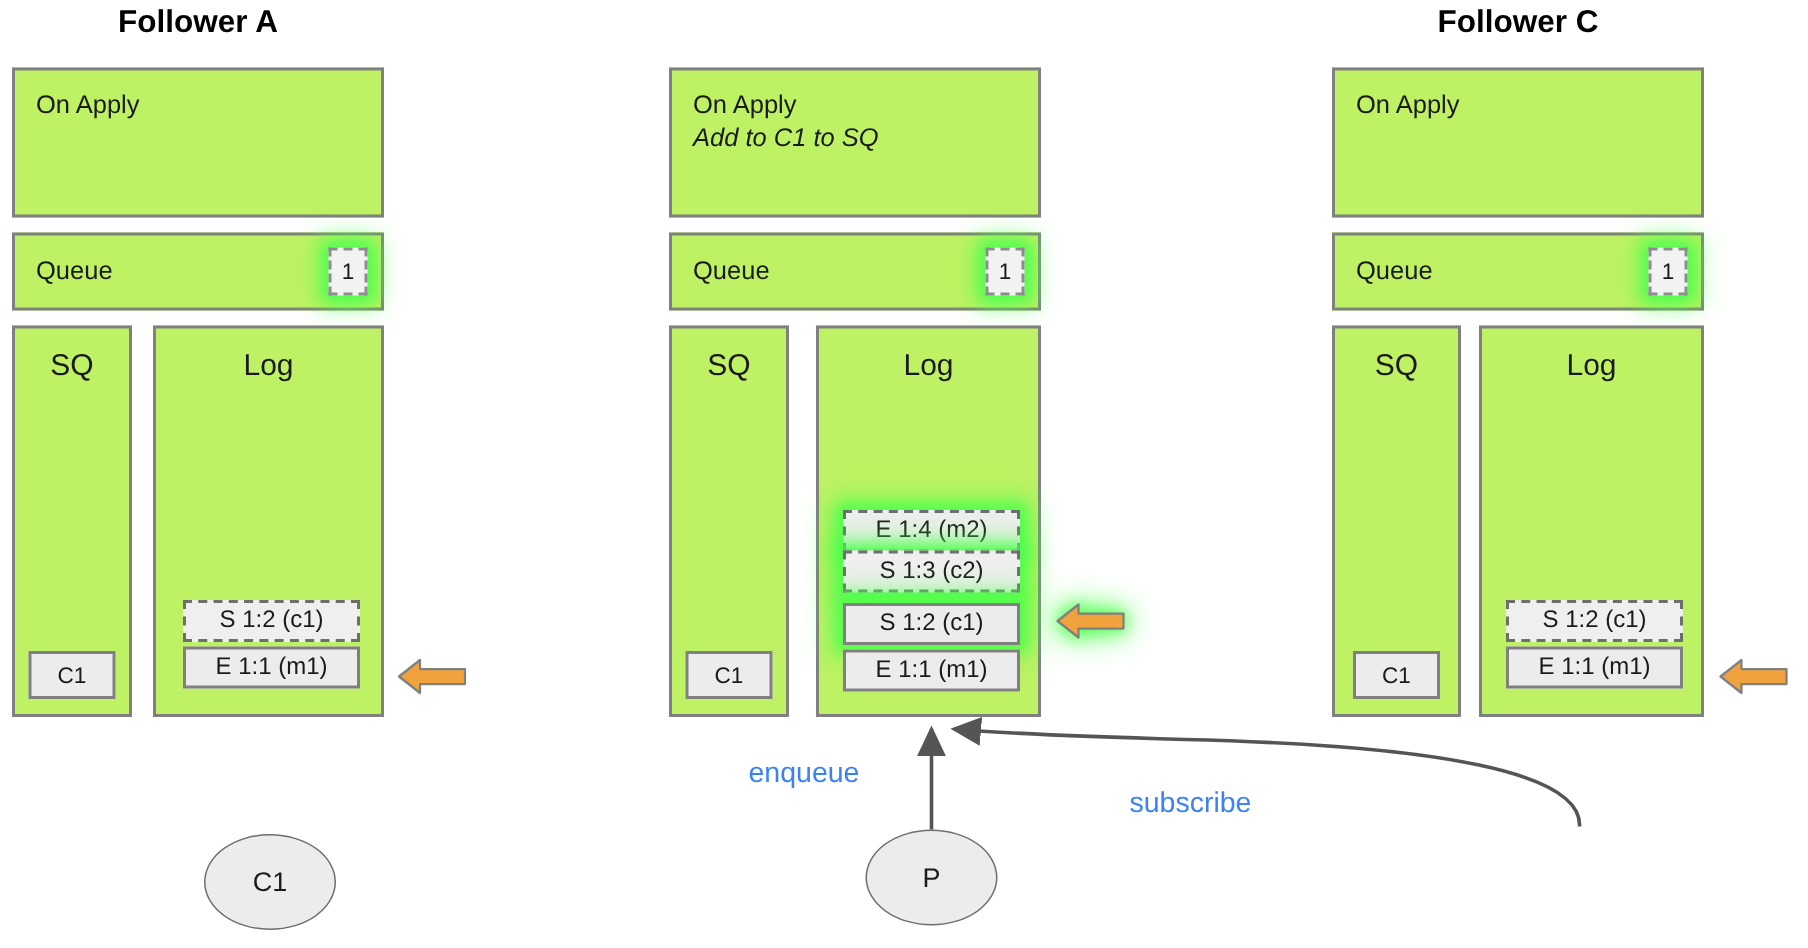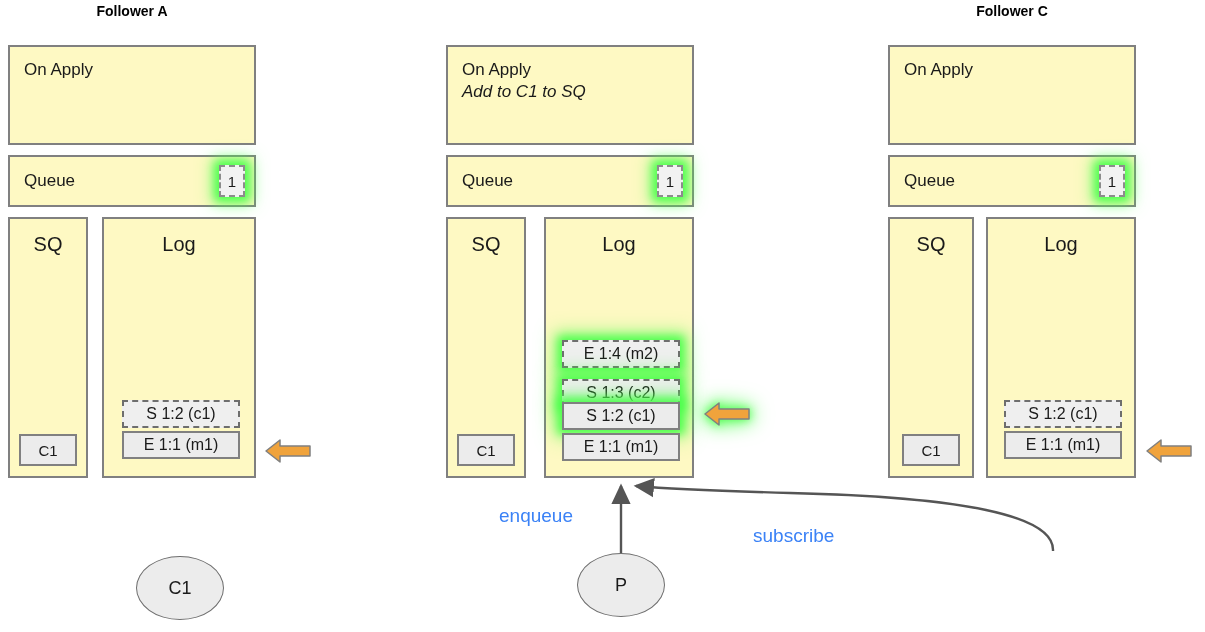--- a/index.html
+++ b/index.html
@@ -19,31 +19,31 @@
   .canvas {
     position: absolute;
     left: 0; top: 0;
     width: 1205px;
     height: 632px;
   }
 
   
   .col-title {
     position: absolute;
-    font-size: 14px;
+    font-size: 21px;
     font-weight: bold;
     color: #000;
     text-align: center;
     white-space: nowrap;
   }
 
   
   .box {
     position: absolute;
-    background: #fef9c3;
+    background: #bef264;
     border: 2px solid #808080;
     box-sizing: border-box;
   }
 
   .onapply {
     padding: 12px 14px 0 14px;
   }
   .onapply .line {
     font-size: 17px;
     line-height: 22px;
@@ -203,21 +203,21 @@
   </div>
 
   <div class="box" style="left:446px; top:217px; width:80px; height:261px;">
     <div class="panel-label">SQ</div>
     <div class="entry" style="left:9px; top:215px; width:58px; height:32px; font-size:15px;">C1</div>
   </div>
 
   <div class="box" style="left:544px; top:217px; width:150px; height:261px;">
     <div class="panel-label">Log</div>
     <div class="entry dashed glow" style="left:16px; top:121px; width:118px; height:28px;">E 1:4 (m2)</div>
-    <div class="entry dashed glow" style="left:16px; top:160px; width:118px; height:28px;">S 1:3 (c2)</div>
+    <div class="entry dashed glow" style="left:16px; top:148px; width:118px; height:28px;">S 1:3 (c2)</div>
     <div class="entry glow" style="left:16px; top:183px; width:118px; height:28px;">S 1:2 (c1)</div>
     <div class="entry" style="left:16px; top:214px; width:118px; height:28px;">E 1:1 (m1)</div>
   </div>
 
   <div class="oarrow glow" style="left:703px; top:400px;">
     <svg viewBox="0 0 48 28" width="48" height="28">
       <polygon points="2,14 16,3 16,9 46,9 46,19 16,19 16,25" fill="#f0a33c" stroke="#808080" stroke-width="1.5" stroke-linejoin="round"></polygon>
     </svg>
   </div>
 

